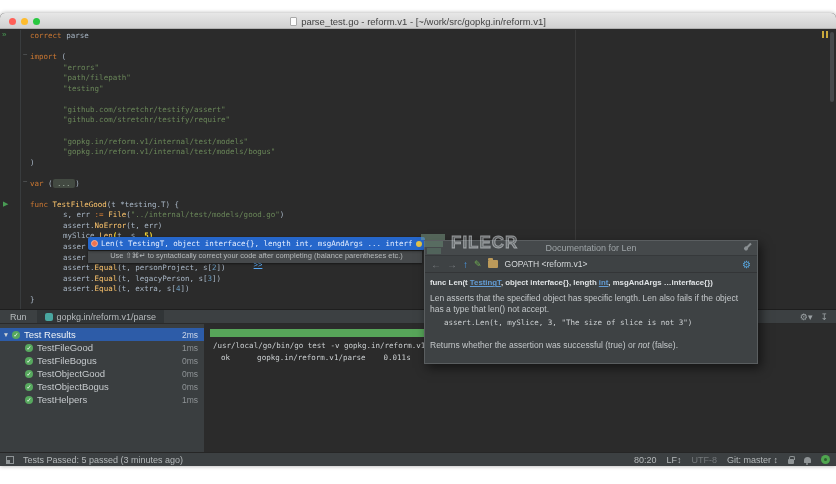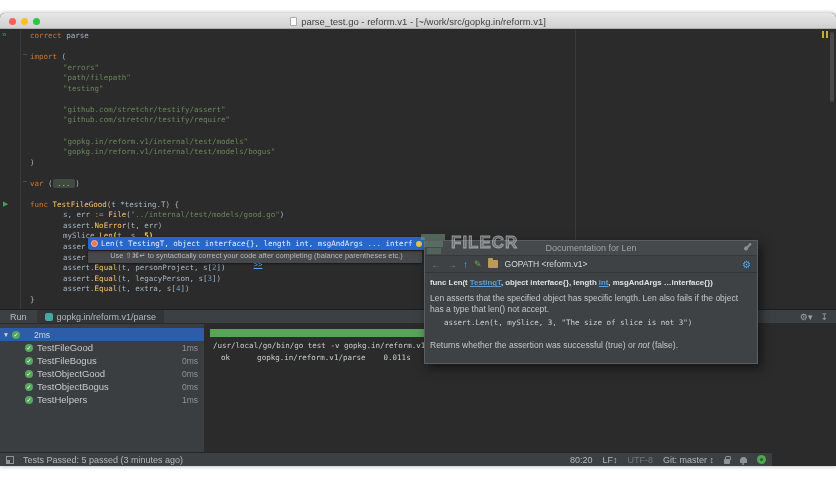--- a/index.html
+++ b/index.html
@@ -104,21 +104,21 @@
              line-height:8px; text-align:center; flex:none; }
   .tr-label { margin-left:4px; flex:1; white-space:nowrap; overflow:hidden; }
   .tr-time { font-size:8.5px; color:#8e9396;margin-left:14px; }
   .tree-row.selected .tr-time { color:#ccd6e8; }
   .console { position:absolute; left:205px; top:14px; right:0; bottom:0; background:#2b2b2b; overflow:hidden; }
   .progress { position:absolute; left:5px; top:5px; width:548px; height:8px; background:#57a559; }
   .con-line { position:absolute; left:8px; font-family:"DejaVu Sans Mono",monospace; font-size:7.5px;
               color:#cdd1d3; white-space:pre; }
 
   
-  .statusbar { position:absolute; left:0; top:439px; width:772px; height:14px; background:#3c4042;
+  .statusbar { position:absolute; left:0; top:439px; width:836px; height:14px; background:#3c4042;
                border-top:1px solid #262626; display:flex; align-items:center; font-size:9px; color:#b4b8ba; }
   .tw-ic { width:8px; height:8px; border:1px solid #8f9496; margin-left:6px; position:relative; }
   .tw-ic:after { content:""; position:absolute; left:0; bottom:0; width:3px; height:3px; background:#8f9496; }
   .sb-left { margin-left:9px; }
   .sb-right { margin-left:auto; display:flex; align-items:center; gap:10px; padding-right:6px; }
   .dim { color:#73777a; }
   .lock { width:6px; height:5px; background:#8f9496; border-radius:1px; position:relative; margin-top:3px; }
   .lock:before { content:""; position:absolute; left:1px; top:-3px; width:4px; height:3px;
                  border:1px solid #8f9496; border-bottom:none; border-radius:2px 2px 0 0; }
   .bell { width:7px; height:6px; background:#8f9496; border-radius:4px 4px 1px 1px; position:relative; }
@@ -205,20 +205,21 @@
         </div>
         <div class="rh-right">
           <span><span>⚙</span><span>▾</span></span>
           <span>↧</span>
         </div>
       </div>
       <div class="tree" id="tree">
           <div class="tree-row selected">
             <span class="tr-arrow">▼</span>
             <span class="pass-ic">✓</span>
+            <span class="tr-label">Test Results</span>
             <span class="tr-time">2ms</span>
           </div>
           <div class="tree-row">
             <span class="tr-indent"></span>
             <span class="pass-ic">✓</span>
             <span class="tr-label">TestFileGood</span>
             <span class="tr-time">1ms</span>
           </div>
           <div class="tree-row">
             <span class="tr-indent"></span>

